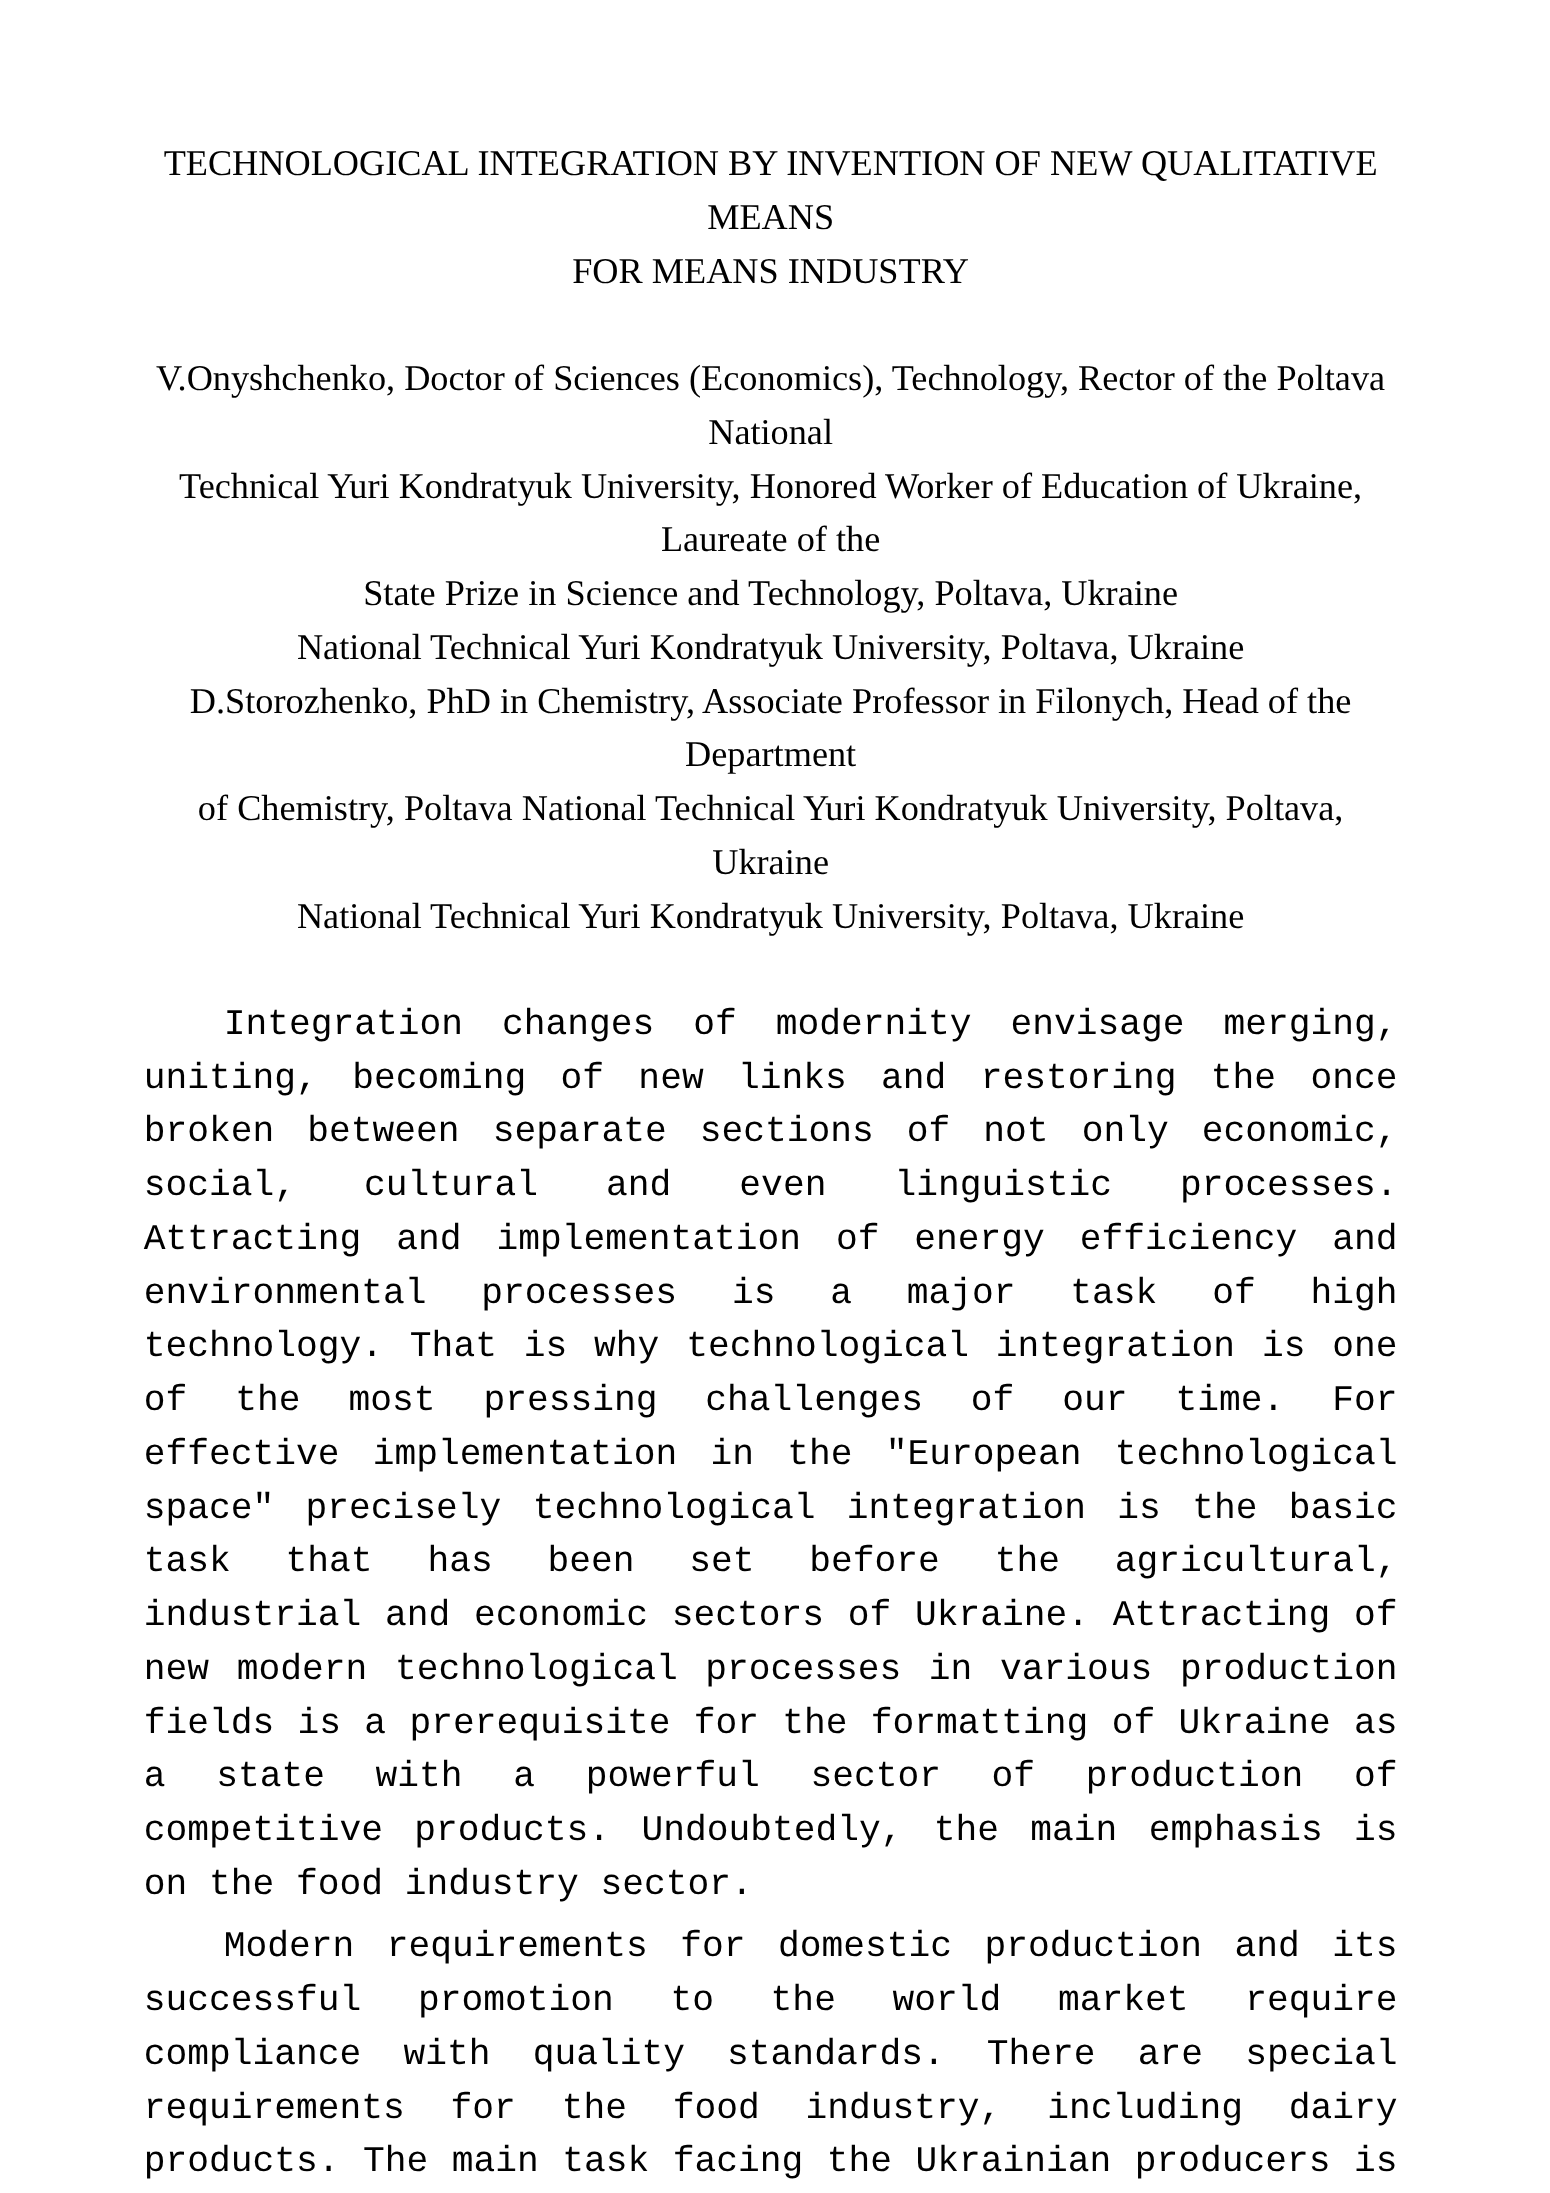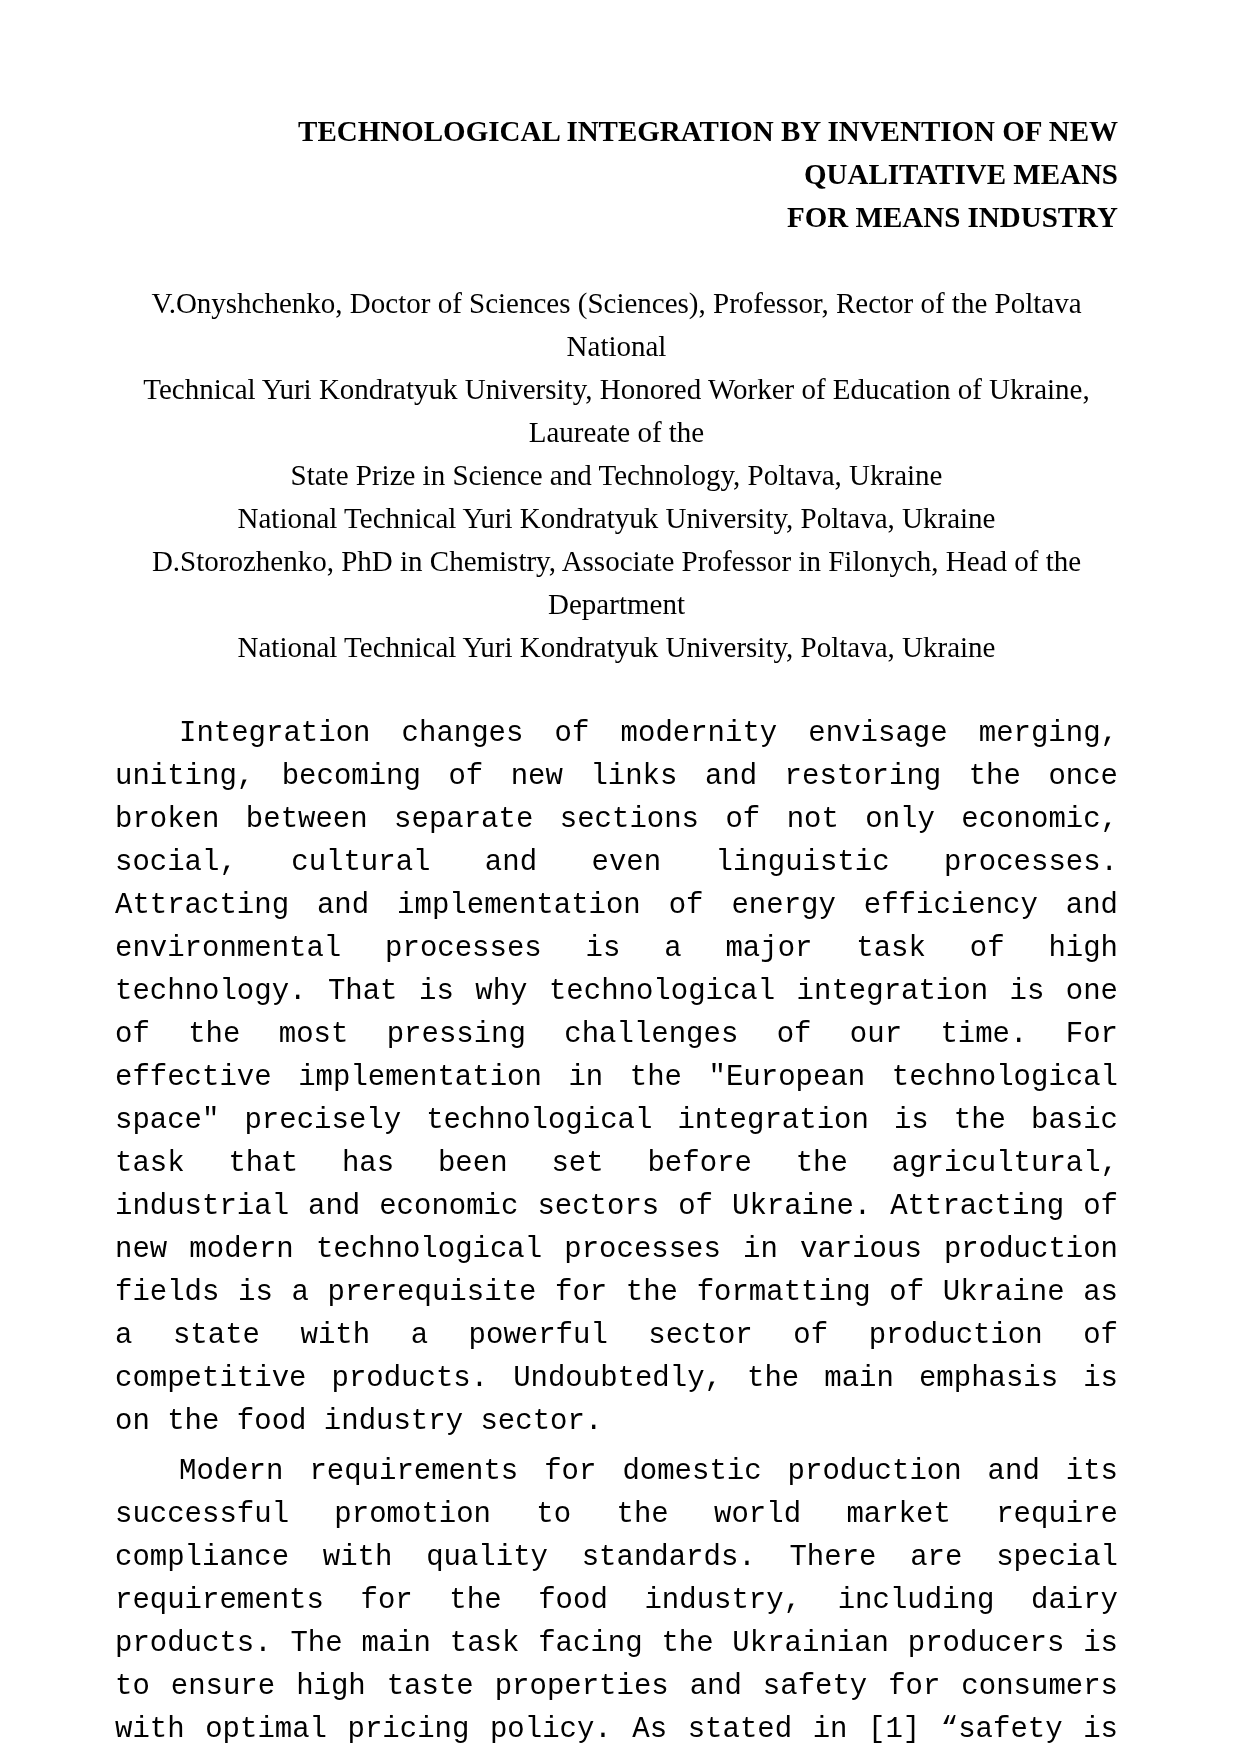--- a/index.html
+++ b/index.html
@@ -14,22 +14,22 @@
     background: #ffffff;
     color: #000000;
     box-sizing: border-box;
     padding: 110px 122px 0 115px;
     font-family: "Liberation Serif", "DejaVu Serif", serif;
     font-size: 29px;
     line-height: 43px;
     overflow: hidden;
   }
   .title {
-    font-weight: bold;
-    text-align: right;
+    font-weight: normal;
+    text-align: center;
   }
   .authors {
     margin-top: 43px;
     text-align: center;
   }
   .body-text {
     margin-top: 43px;
   }
   .body-text p {
     margin: 0 0 7px 0;
@@ -43,29 +43,30 @@
 
 <div class="page">
 
   <div class="title">
     <div>TECHNOLOGICAL INTEGRATION BY INVENTION OF NEW QUALITATIVE MEANS</div>
     <div>FOR MEANS INDUSTRY</div>
   </div>
 
   <div class="authors">
     <div>
-      <div>V.Onyshchenko, Doctor of Sciences (Sciences), Professor, Rector of the Poltava National</div>
+      <div>V.Onyshchenko, Doctor of Sciences (Economics), Technology, Rector of the Poltava National</div>
       <div>Technical Yuri Kondratyuk University, Honored Worker of Education of Ukraine, Laureate of the</div>
       <div>State Prize in Science and Technology, Poltava, Ukraine</div>
     </div>
     <div>
       <div>National Technical Yuri Kondratyuk University, Poltava, Ukraine</div>
     </div>
     <div>
       <div>D.Storozhenko, PhD in Chemistry, Associate Professor in Filonych, Head of the Department</div>
+      <div>of Chemistry, Poltava National Technical Yuri Kondratyuk University, Poltava, Ukraine</div>
     </div>
     <div>
       <div>National Technical Yuri Kondratyuk University, Poltava, Ukraine</div>
     </div>
   </div>
 
   <div class="body-text">
     <p>Integration changes of modernity envisage merging, uniting, becoming of new links and restoring the once broken between separate sections of not only economic, social, cultural and even linguistic processes. Attracting and implementation of energy efficiency and environmental processes is a major task of high technology. That is why technological integration is one of the most pressing challenges of our time. For effective implementation in the "European technological space" precisely technological integration is the basic task that has been set before the agricultural, industrial and economic sectors of Ukraine. Attracting of new modern technological processes in various production fields is a prerequisite for the formatting of Ukraine as a state with a powerful sector of production of competitive products. Undoubtedly, the main emphasis is on the food industry sector.</p>
     <p>Modern requirements for domestic production and its successful promotion to the world market require compliance with quality standards. There are special requirements for the food industry, including dairy products. The main task facing the Ukrainian producers is to ensure high taste properties and safety for consumers with optimal pricing policy. As stated in [1] “safety is the absence of harmful chemical and biological impurities, including pathogenic microorganisms and poisonous substances. Microbiological stability is the potential for storage of products without deterioration”.</p>
 

